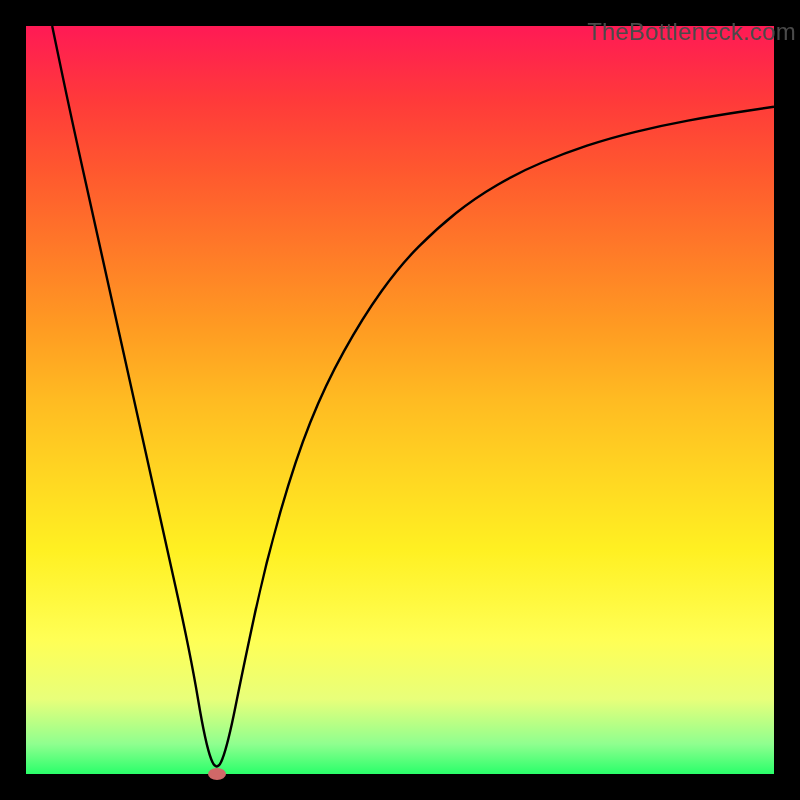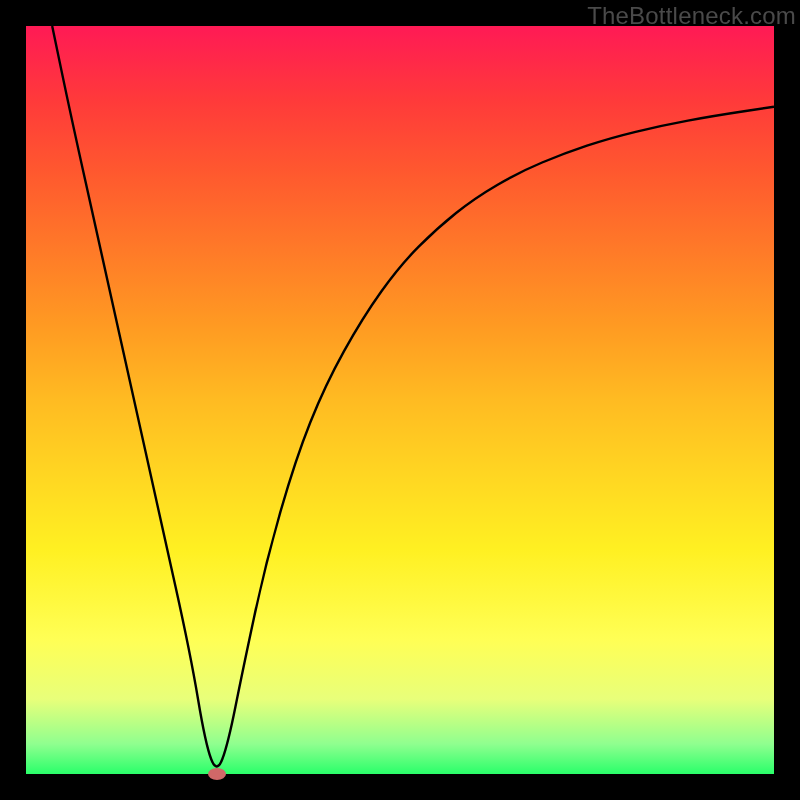--- a/index.html
+++ b/index.html
@@ -34,21 +34,21 @@
       #fff022 70%,
       #ffff55 82%,
       #e8ff7a 90%,
       #8fff8f 96%,
       #2aff6a 100%
     );
   }
   .watermark {
     position: absolute;
     right: 4px;
-    top: 2px;
+    top: 18px;
     color: #4a4a4a;
     font-size: 24px;
     font-weight: 500;
     letter-spacing: 0.2px;
     user-select: none;
   }
   svg.curve {
     position: absolute;
     left: 0;
     top: 0;

